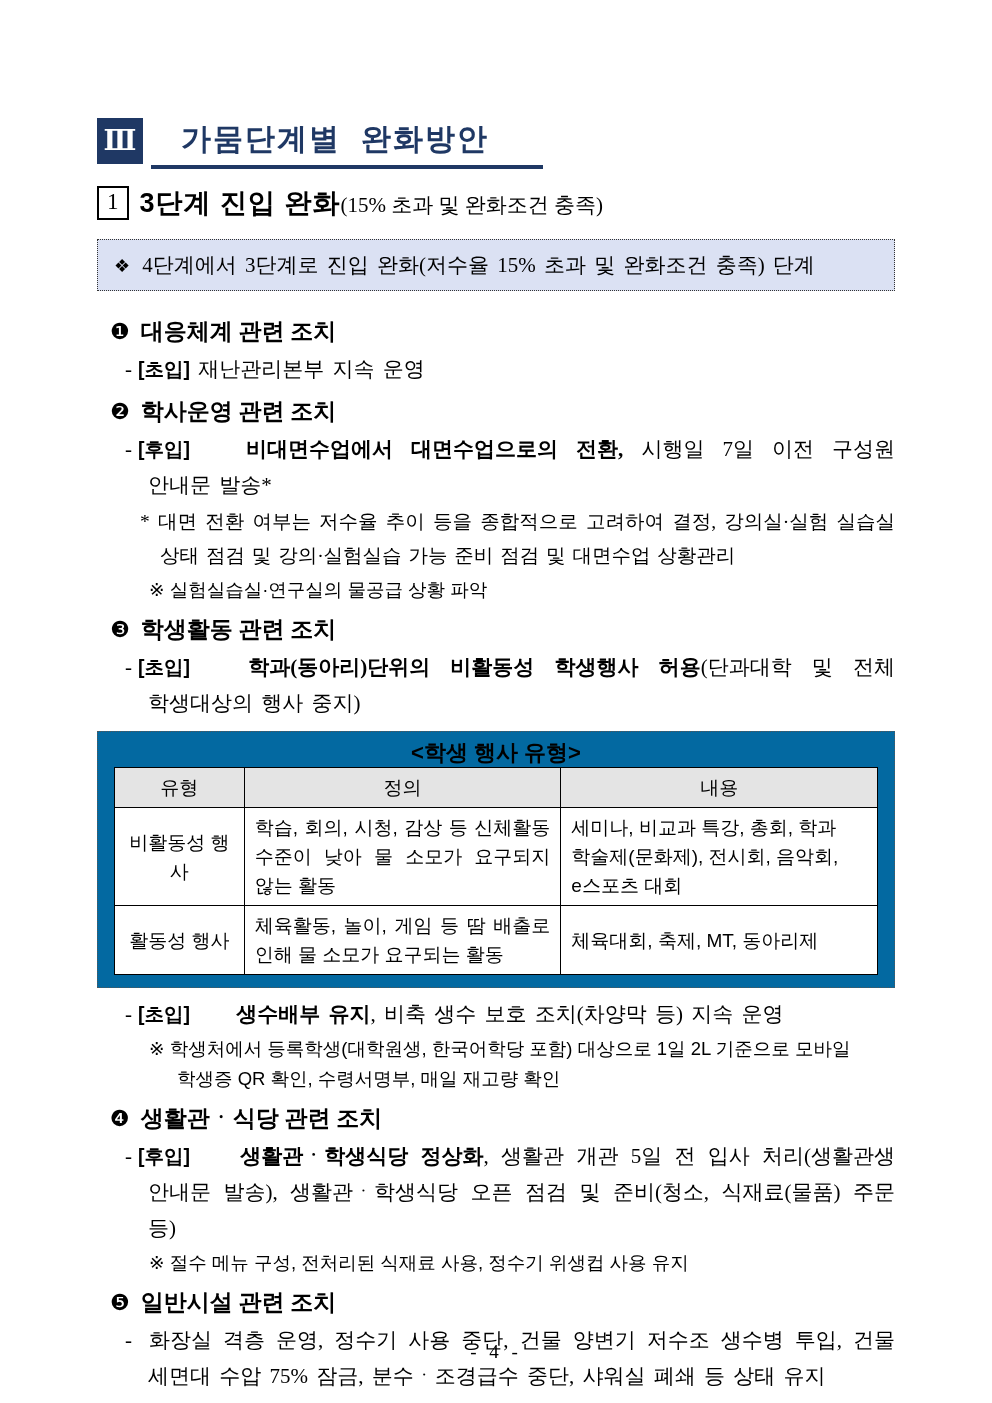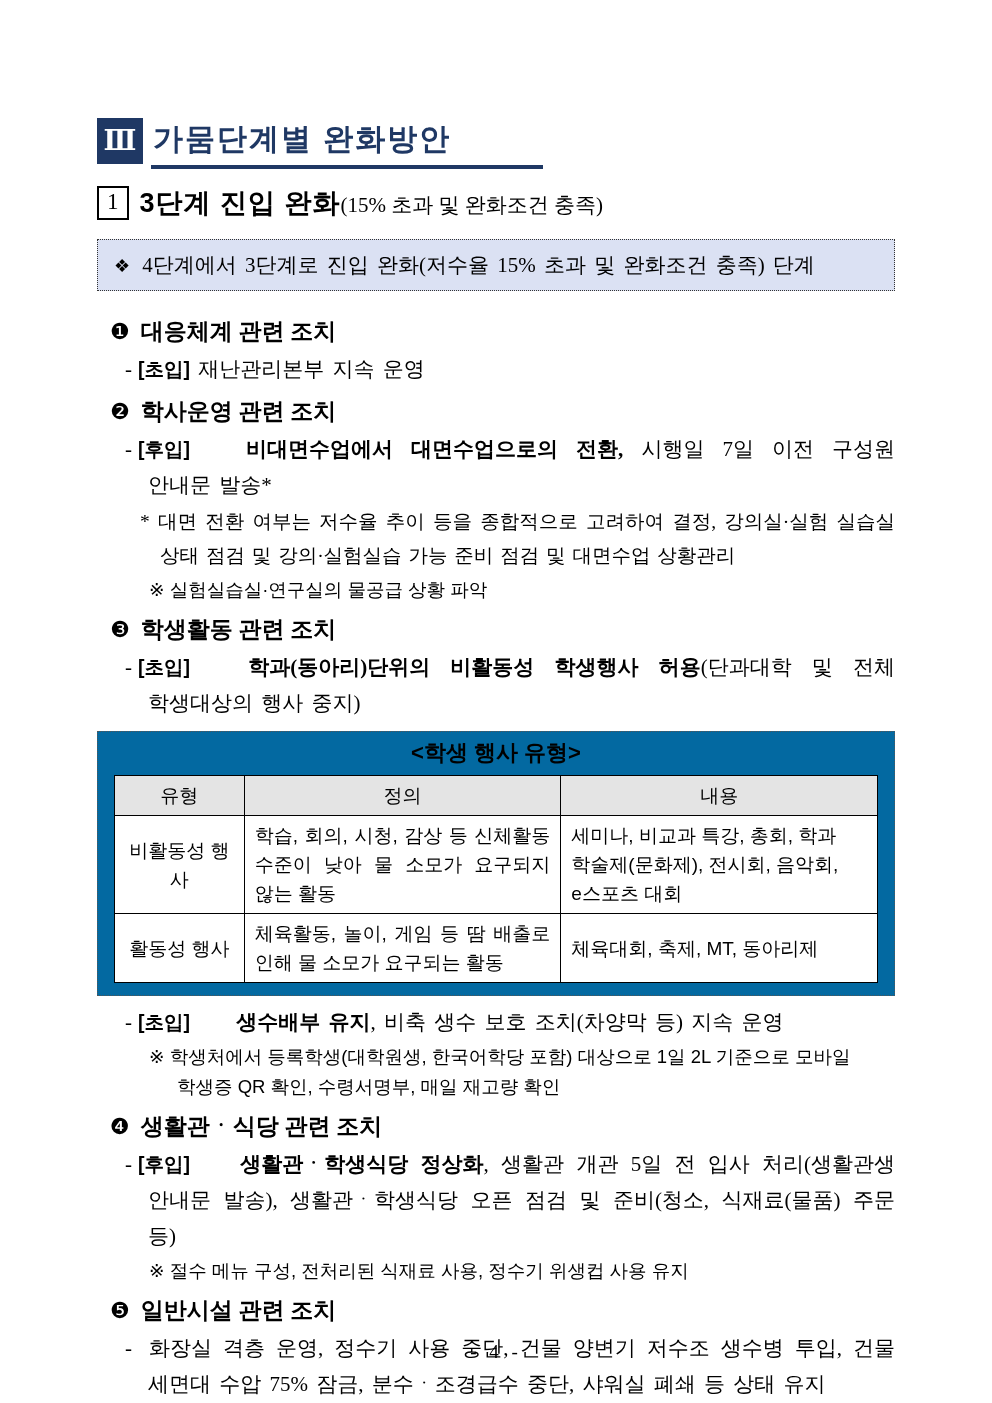--- a/index.html
+++ b/index.html
@@ -17,22 +17,22 @@
     width:46px; height:46px; background:#1f3864; color:#fff;
     display:flex; align-items:center; justify-content:center;
     font-family:"Liberation Serif","DejaVu Serif",serif;
     font-weight:bold; font-size:27px; flex:0 0 auto;
   }
   .chap-title-wrap {
     margin-left:8px; min-width:392px;
     border-bottom:4px solid #1f3864; padding:1px 8px 5px 2px;
   }
   .chap-title {
-    font-family:Liberation Sans, sans-serif;
-    font-weight:800; font-size:30px; color:#1f3864; letter-spacing:2px;
+    font-family:Liberation Mono, monospace;
+    font-weight:800; font-size:30px; color:#1f3864; letter-spacing:2px;margin-left:28px;
   }
 
   
   .sub { margin-top:16px; display:flex; align-items:center; }
   .sub-no {
     border:2px solid #000; font-size:23px; line-height:1.15;
     padding:1px 8px 2px; margin-right:11px; flex:0 0 auto;
   }
   .sub-title {
     font-family:"Liberation Sans","DejaVu Sans",sans-serif;
@@ -79,21 +79,21 @@
   
   .panel {
     margin:10px 0 8px; background:#0369a1; border:1.5px dotted #555;
     padding:7px 16px 12px;
   }
   .panel-title {
     text-align:center; font-family:"Liberation Sans","DejaVu Sans",sans-serif;
     font-weight:bold; font-size:22px; line-height:28px;
   }
   table.ev {
-    width:100%; margin-top:8px; border-collapse:collapse; background:#fff;
+    width:100%; margin-top:0; border-collapse:collapse; background:#fff;
     font-family:"Liberation Sans","DejaVu Sans",sans-serif; font-size:19px;
   }
   table.ev th, table.ev td { border:1.6px solid #000; line-height:29px; }
   table.ev th { background:#e4e4e4; font-weight:normal; height:40px; text-align:center; }
   table.ev td { height:60px; padding:5px 10px; vertical-align:middle; }
   td.c-type { text-align:center; padding:5px 4px; }
   td.c-def  { text-align:justify; word-break:keep-all; }
   td.c-cont { text-align:left; word-break:keep-all; }
 
   

